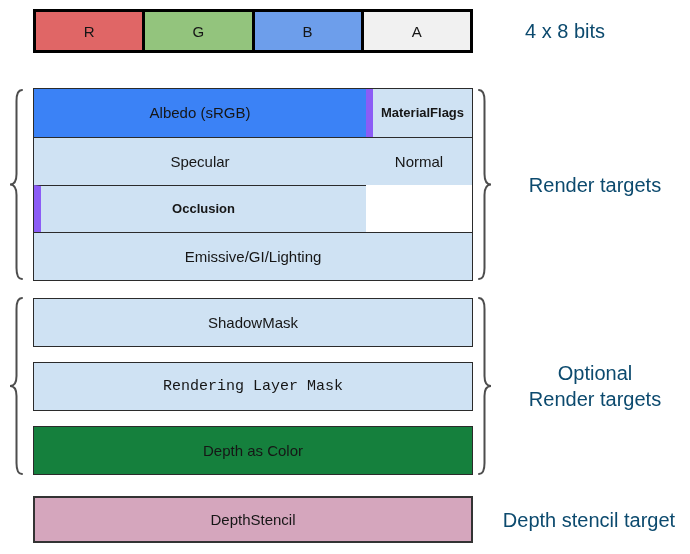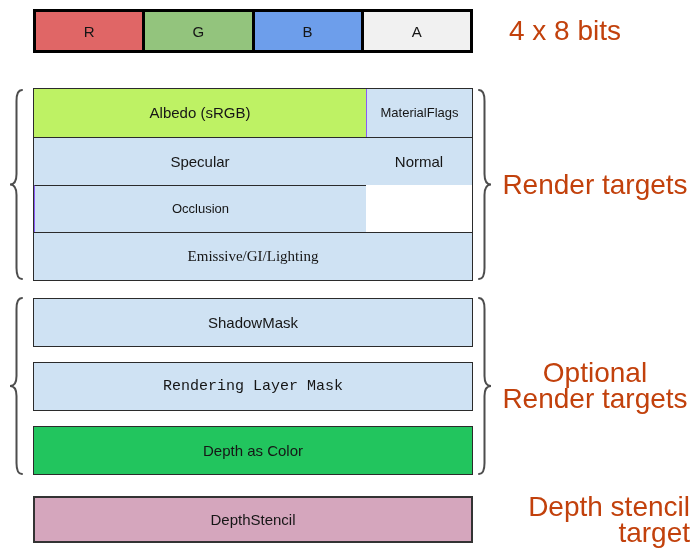--- a/index.html
+++ b/index.html
@@ -12,39 +12,39 @@
     position:absolute;left:33px;top:9px;width:440px;height:44px;
     display:flex;border:3px solid #000;box-sizing:border-box;background:#000;
   }
   .rgba-cell{
     flex:1;display:flex;align-items:center;justify-content:center;
     font-size:15px;border-left:3px solid #000;
   }
   .rgba-cell:first-child{border-left:none;}
   .caption{
     position:absolute;display:flex;align-items:center;justify-content:center;
-    font-size:28px;text-align:right;line-height:26px;color:#c2410c;
+    font-size:20px;text-align:right;line-height:26px;color:#0c4a6e;
   }
   .cap-bits{left:498px;top:9px;width:134px;height:44px;}
   .cap-rt{left:500px;top:88px;width:190px;height:193px;}
   .cap-opt{left:500px;top:296px;width:190px;height:180px;flex-direction:column;}
   .cap-ds{left:488px;top:496px;width:202px;height:47px;}
   
   .rt-grid{
     position:absolute;left:33px;top:88px;width:440px;height:193px;
     display:grid;grid-template-columns:332px 1fr;grid-template-rows:repeat(4,1fr);
     border:1px solid #2b2b2b;box-sizing:border-box;
   }
   .cell{
     display:flex;align-items:center;justify-content:center;
     font-size:15px;box-sizing:border-box;
   }
-  .cell.alpha{font-size:13px;border-left:1px solid #8b5cf6;}
+  .cell.alpha{font-size:13px;border-left:7px solid #8b5cf6;font-weight:bold;}
   .cell.rt-row-2,.cell.rt-row-3,.cell.rt-row-4{border-top:1px solid #2b2b2b;}
-  .cell.full{grid-column:1 / -1;font-family:Liberation Serif, serif;}
+  .cell.full{grid-column:1 / -1;}
   
   .opt-box{
     position:absolute;left:33px;width:440px;height:49px;box-sizing:border-box;
     border:1px solid #2b2b2b;display:flex;align-items:center;justify-content:center;
     font-size:15px;
   }
   
   .ds-box{
     position:absolute;left:33px;top:496px;width:440px;height:47px;box-sizing:border-box;
     border:2px solid #333;display:flex;align-items:center;justify-content:center;
@@ -66,39 +66,39 @@
   <div class="caption cap-bits">4 x 8 bits</div>
 
   <svg class="brace" style="left:8px;top:88px" width="18" height="193" viewBox="0 0 18 193">
     <path d="M 14 2 Q 8.5 2 8.5 13 L 8.5 86 Q 8.5 96.5 2 96.5 Q 8.5 96.5 8.5 107 L 8.5 180 Q 8.5 191 14 191" fill="none" stroke="#4d4d4d" stroke-width="2" stroke-linecap="round"></path>
   </svg>
   <svg class="brace" style="left:475px;top:88px" width="18" height="193" viewBox="0 0 18 193">
     <path d="M 4 2 Q 9.5 2 9.5 13 L 9.5 86 Q 9.5 96.5 16 96.5 Q 9.5 96.5 9.5 107 L 9.5 180 Q 9.5 191 4 191" fill="none" stroke="#4d4d4d" stroke-width="2" stroke-linecap="round"></path>
   </svg>
 
   <div class="rt-grid">
-    <div class="cell main rt-row-1" style="background-color: #bef264;">Albedo (sRGB)</div>
+    <div class="cell main rt-row-1" style="background-color: #3b82f6;">Albedo (sRGB)</div>
     <div class="cell alpha rt-row-1" style="background-color: rgb(207, 226, 243);">MaterialFlags</div>
     <div class="cell main rt-row-2" style="background-color: rgb(207, 226, 243);">Specular</div>
     <div class="cell main rt-row-3" style="background-color: rgb(207, 226, 243);">Normal</div>
     <div class="cell alpha rt-row-3" style="background-color: rgb(207, 226, 243);">Occlusion</div>
     <div class="cell full rt-row-4" style="background-color: rgb(207, 226, 243);">Emissive/GI/Lighting</div>
   </div>
   <div class="caption cap-rt">Render targets</div>
 
   <svg class="brace" style="left:8px;top:296px" width="18" height="180" viewBox="0 0 18 180">
     <path d="M 14 2 Q 8.5 2 8.5 13 L 8.5 80 Q 8.5 90 2 90 Q 8.5 90 8.5 100 L 8.5 167 Q 8.5 178 14 178" fill="none" stroke="#4d4d4d" stroke-width="2" stroke-linecap="round"></path>
   </svg>
   <svg class="brace" style="left:475px;top:296px" width="18" height="180" viewBox="0 0 18 180">
     <path d="M 4 2 Q 9.5 2 9.5 13 L 9.5 80 Q 9.5 90 16 90 Q 9.5 90 9.5 100 L 9.5 167 Q 9.5 178 4 178" fill="none" stroke="#4d4d4d" stroke-width="2" stroke-linecap="round"></path>
   </svg>
 
   <div class="opt-box" style="top: 298px; background-color: rgb(207, 226, 243);">ShadowMask</div>
   <div class="opt-box" style="top: 362px; background-color: rgb(207, 226, 243); font-family: Liberation Mono, monospace;">Rendering Layer Mask</div>
-  <div class="opt-box" style="top: 426px; background-color: #22c55e;">Depth as Color</div>
+  <div class="opt-box" style="top: 426px; background-color: #15803d;">Depth as Color</div>
   <div class="caption cap-opt">
     <span>Optional</span>
     <span>Render targets</span>
   </div>
 
   <div class="ds-box" style="background-color: rgb(213, 166, 189);">DepthStencil</div>
   <div class="caption cap-ds">Depth stencil target</div>
 
 </div>
 

